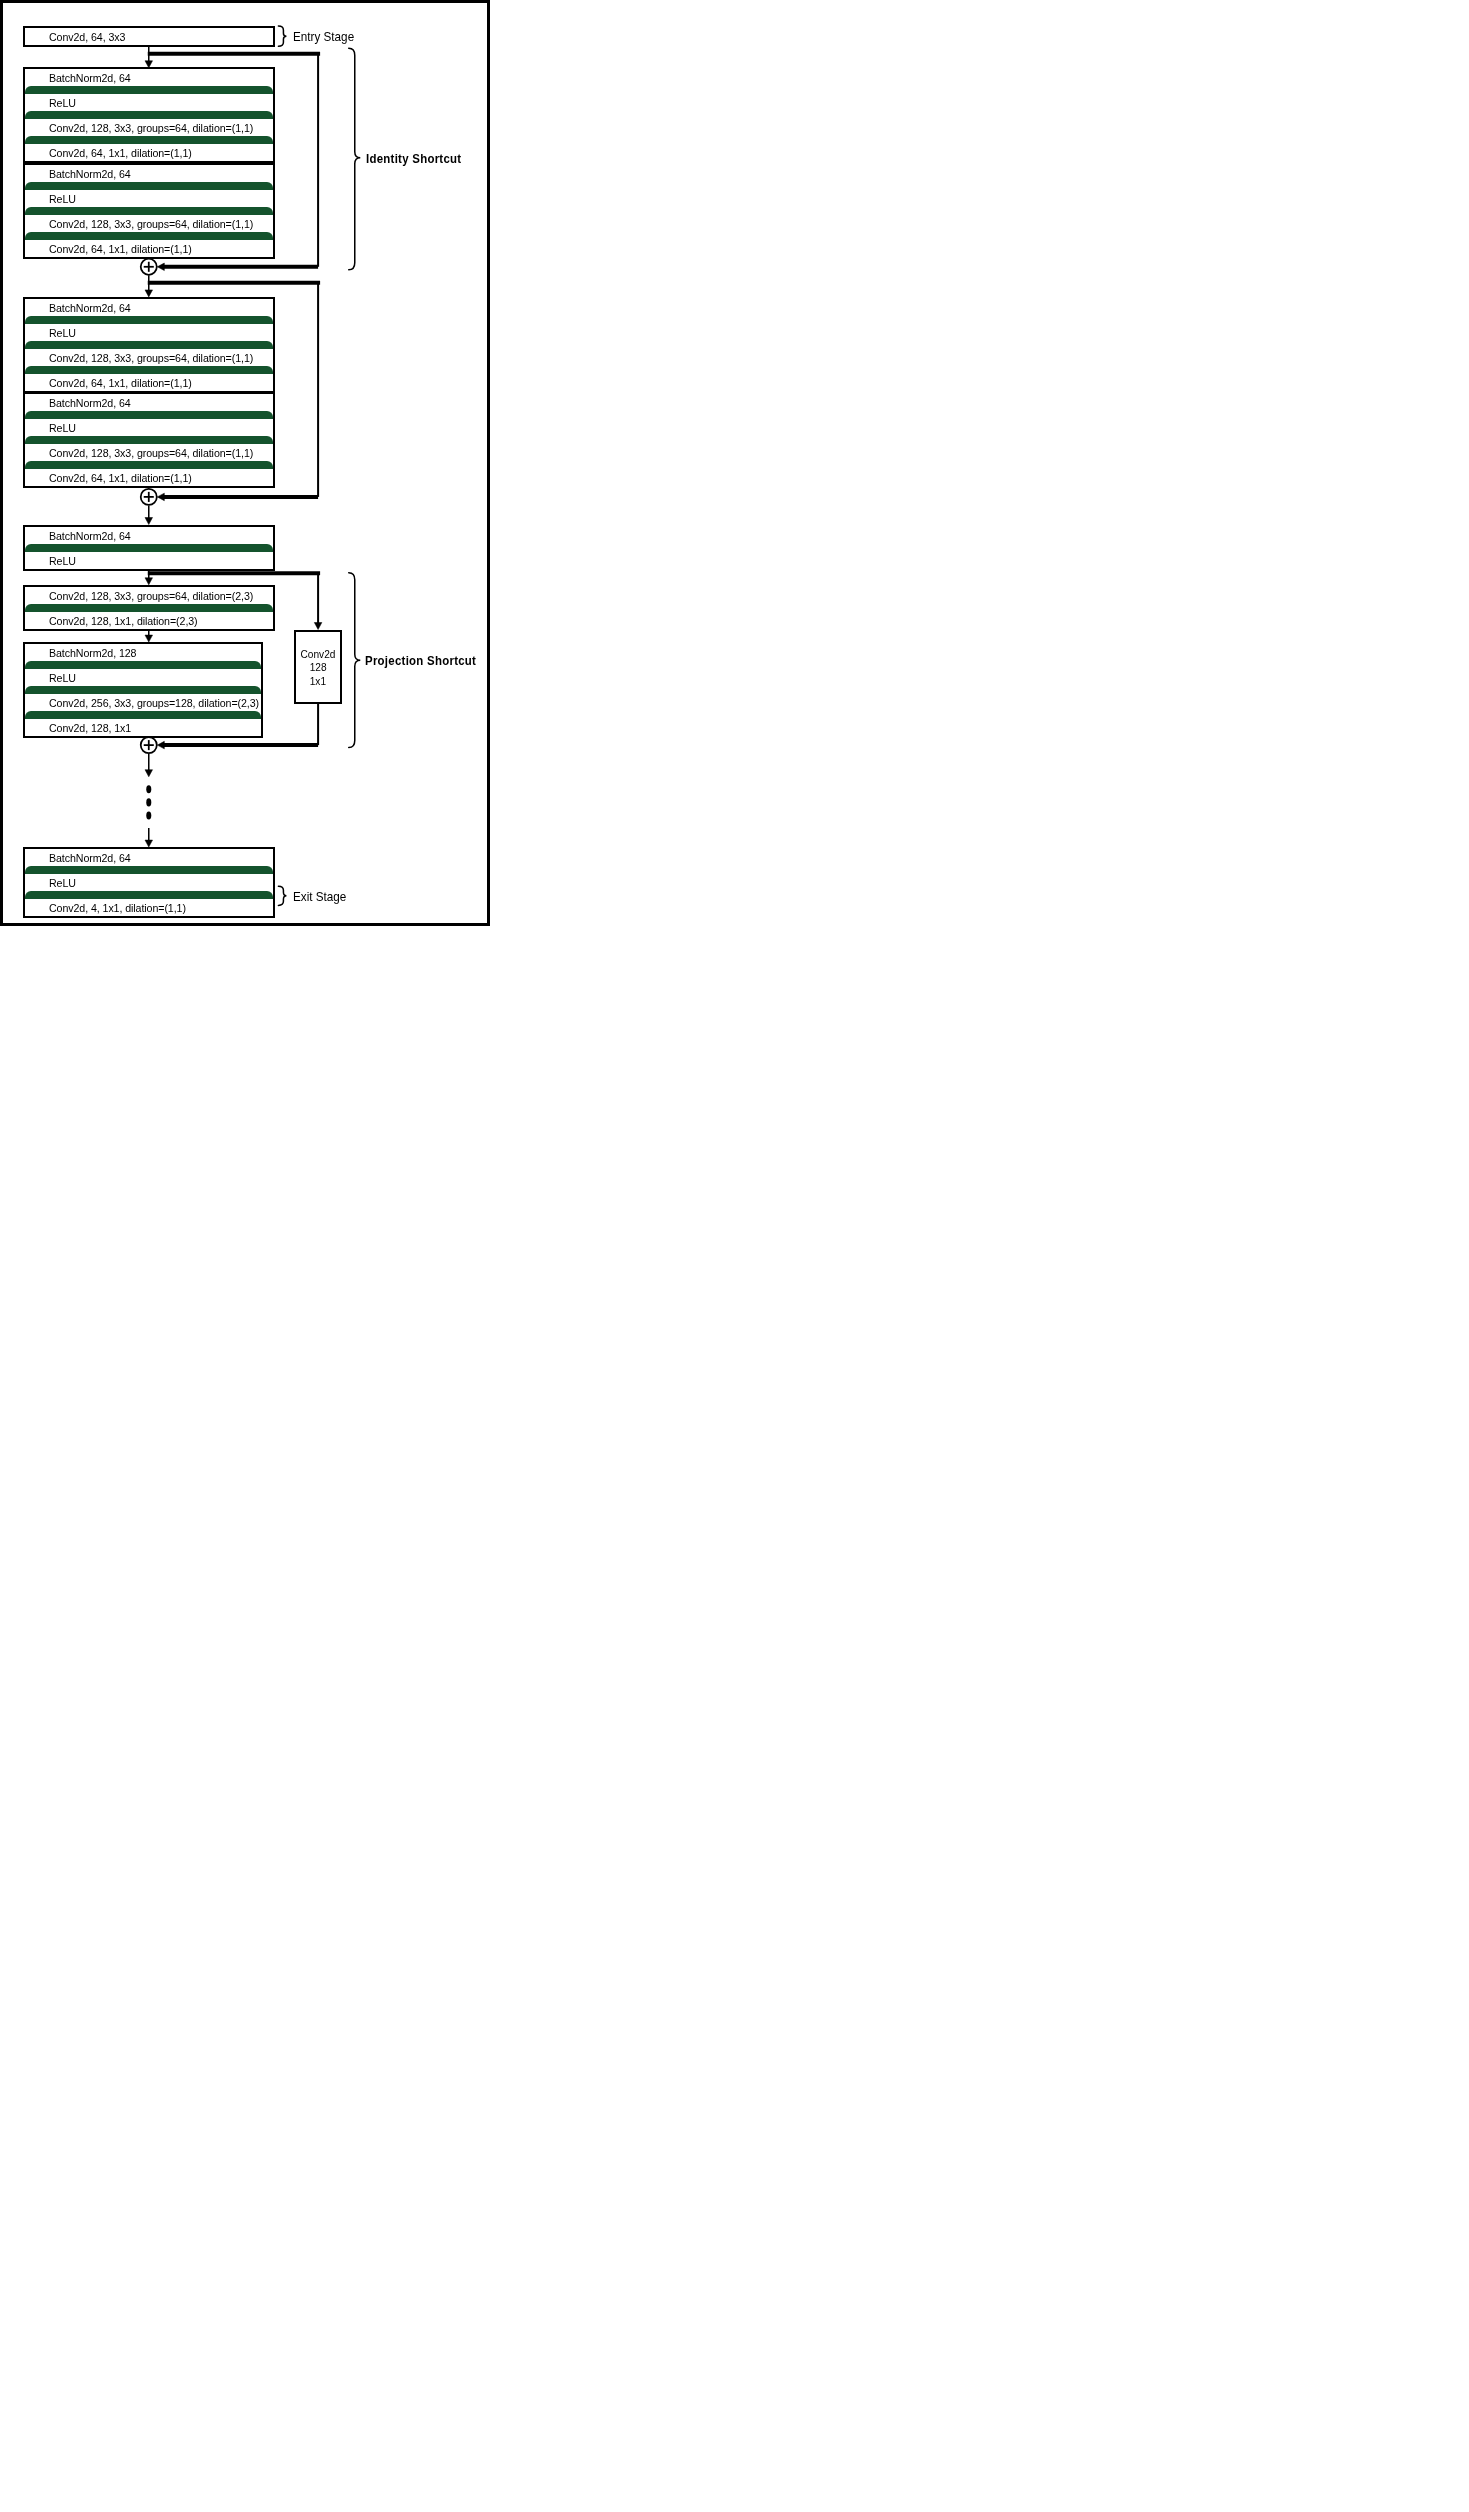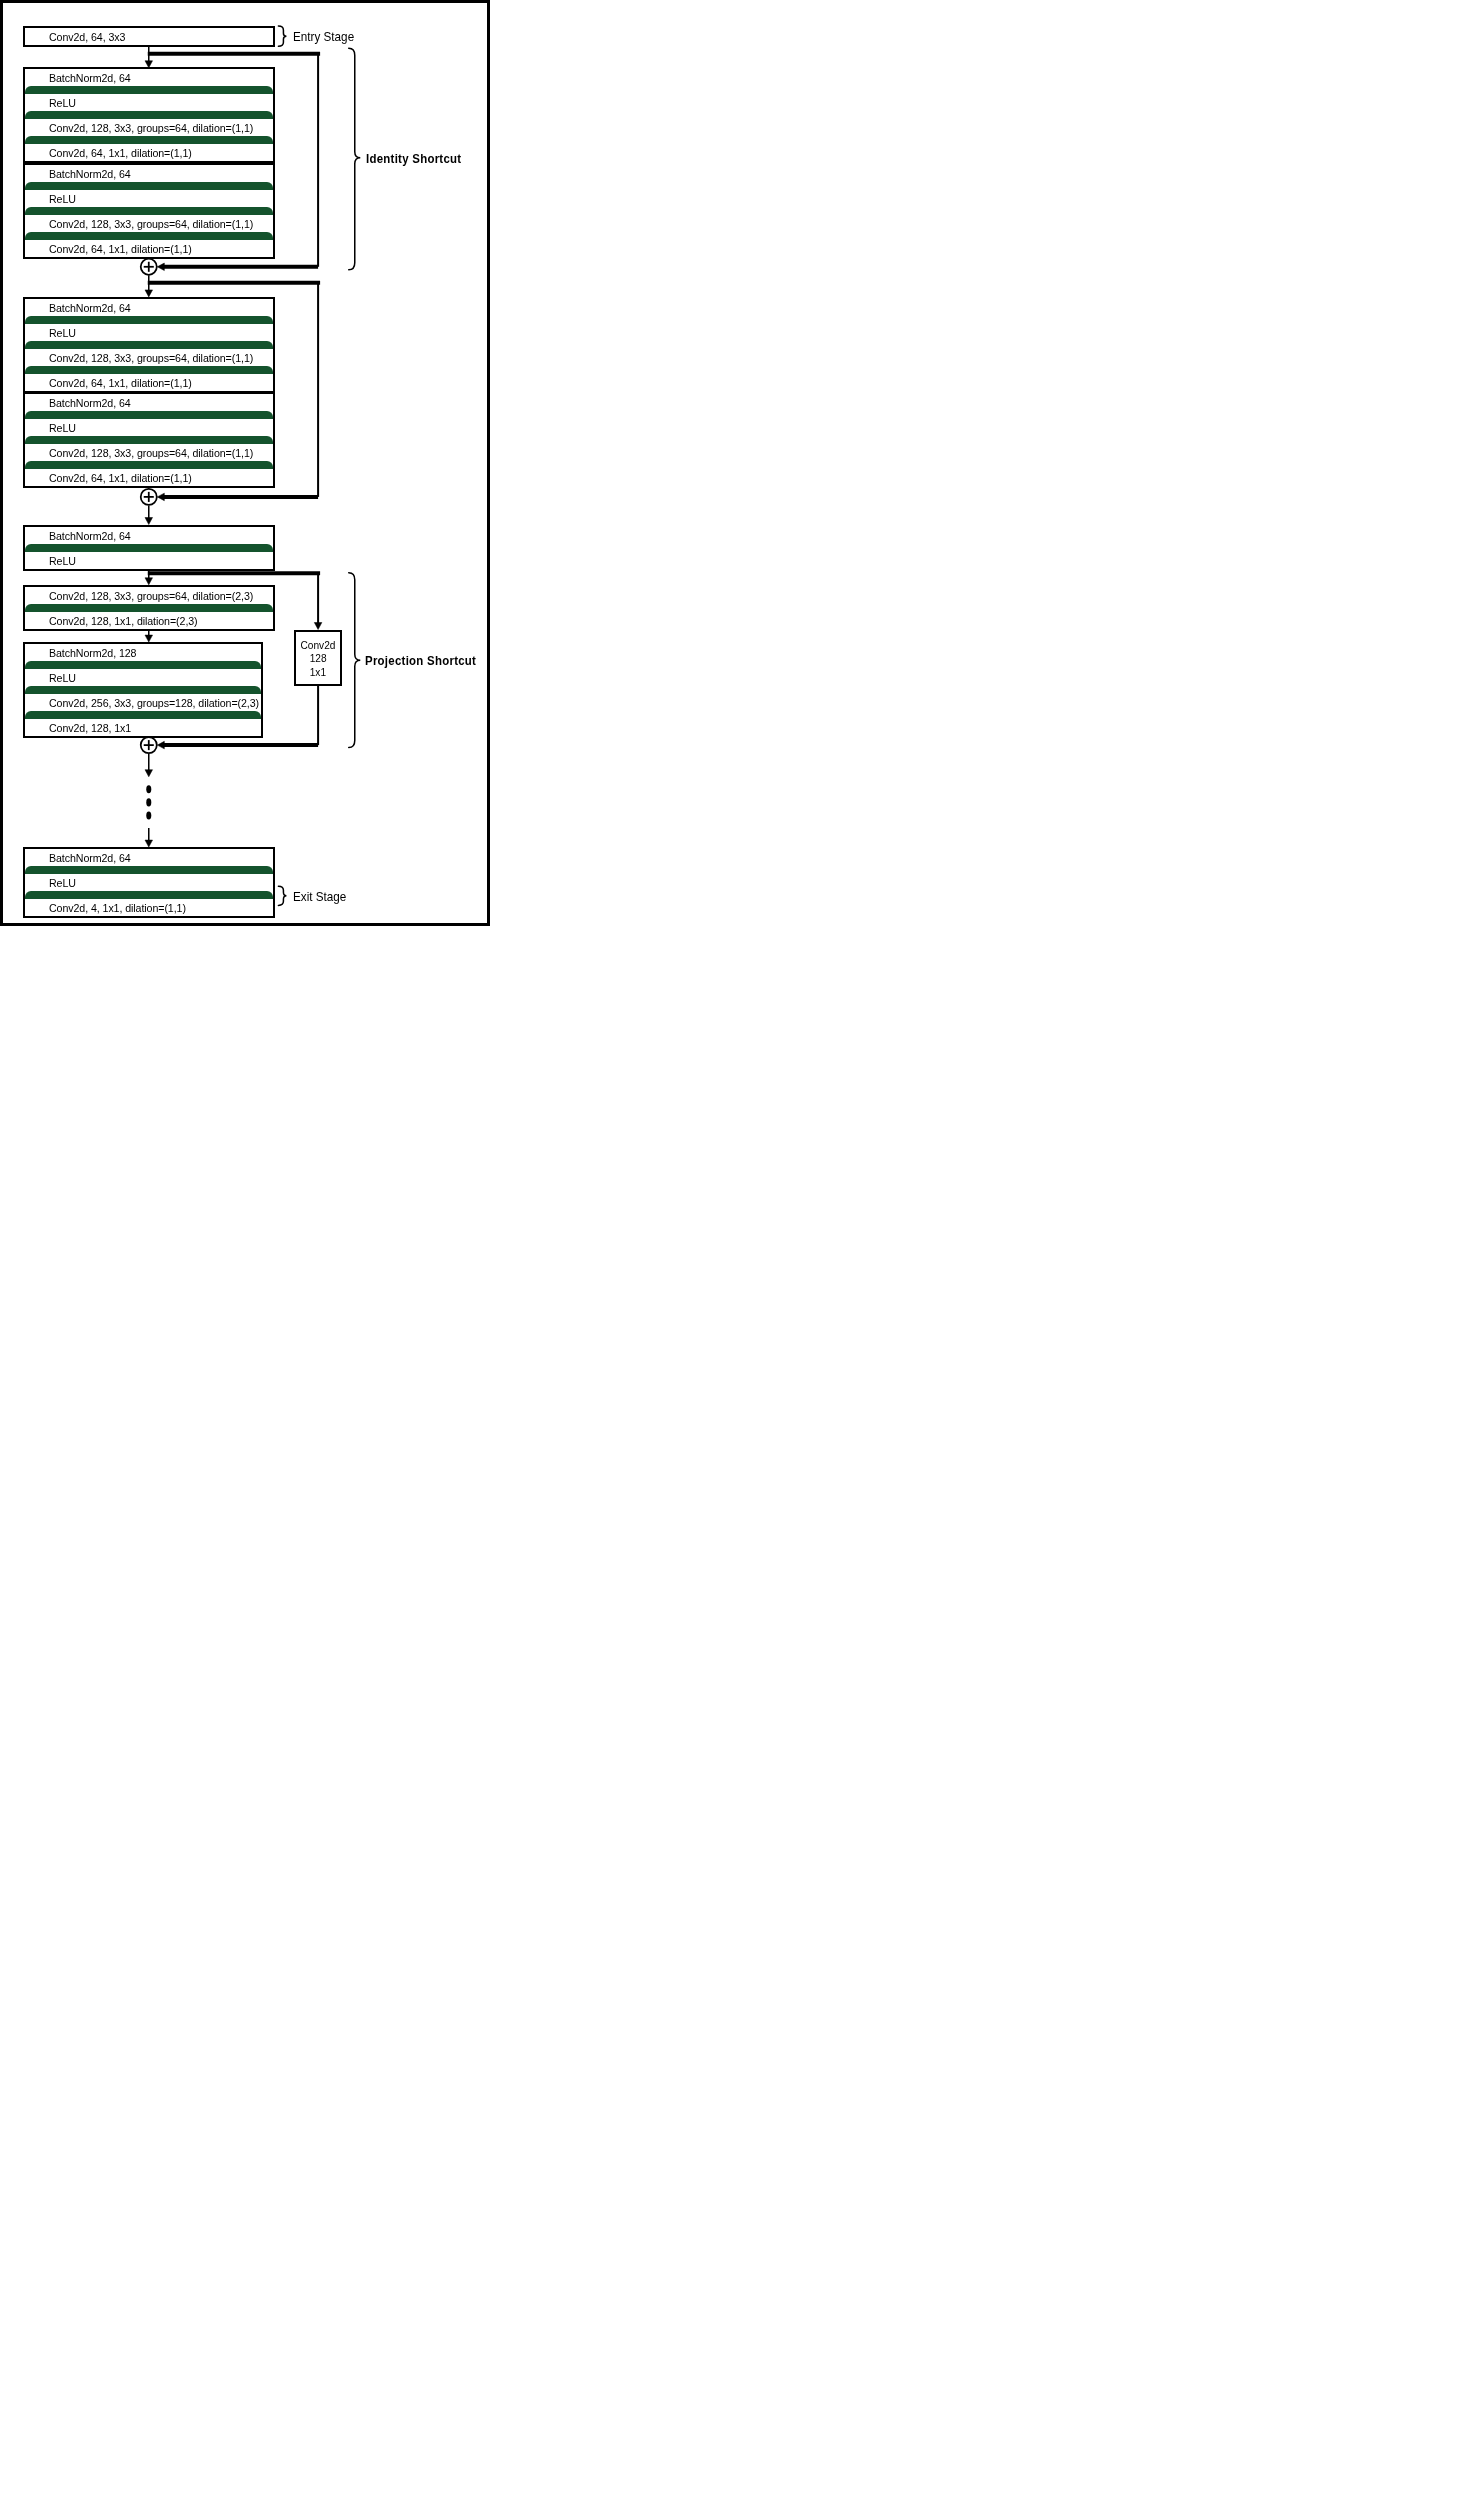--- a/index.html
+++ b/index.html
@@ -235,21 +235,21 @@
         <span class="t">ReLU</span>
       </div>
     <div class="row">
         <span class="t">Conv2d, 256, 3x3, groups=128, dilation=(2,3)</span>
       </div>
     <div class="row">
         <span class="t">Conv2d, 128, 1x1</span>
       </div>
   </div>
 
-  <div class="block proj" style="left:291px;top:627px;width:48px;height:56px;">
+  <div class="block proj" style="left:291px;top:627px;width:48px;height:74px;">
     <span class="pl">Conv2d</span>
     <span class="pl">128</span>
     <span class="pl">1x1</span>
   </div>
   <div class="shortcut-label" style="left:362px;top:657px;">Projection Shortcut</div>
 
   <div class="block" style="left:19.6px;top:844px;width:252px;">
     <div class="row">
         <span class="t">BatchNorm2d, 64</span>
       </div>

